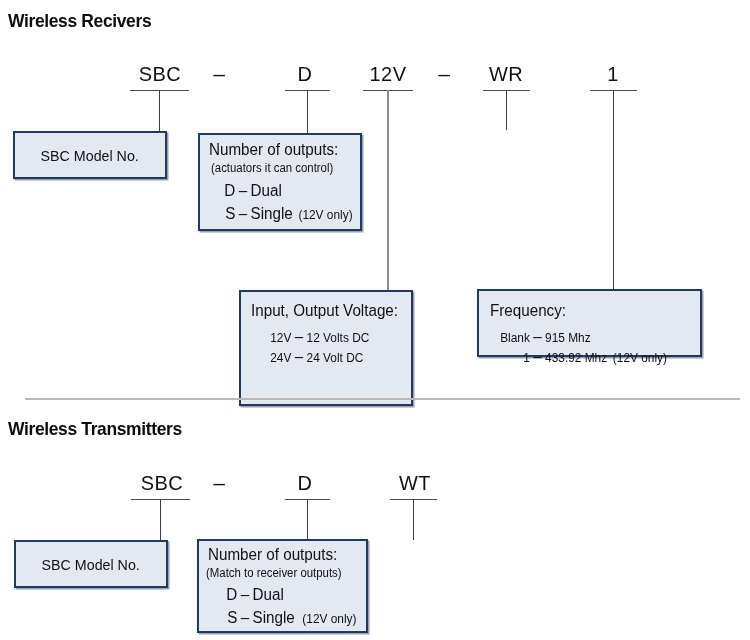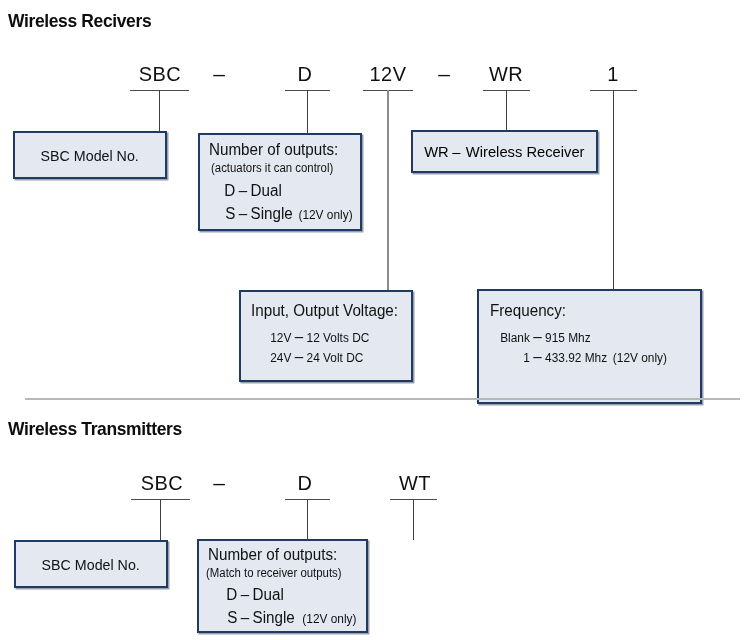--- a/index.html
+++ b/index.html
@@ -178,35 +178,32 @@
     <div class="b-title" style="left:9px; top:6px;">Number of outputs:</div>
     <div class="b-sub" style="left:11px; top:26px;">(actuators it can control)</div>
     <div class="b-row" style="left:22px; top:47px;">
       <span class="b-key" style="width:14px;">D</span><span class="b-dash">–</span><span>Dual</span>
     </div>
     <div class="b-row" style="left:22px; top:70px;">
       <span class="b-key" style="width:14px;">S</span><span class="b-dash">–</span><span>Single</span><span class="small" style="padding-left:6px;">(12V only)</span>
     </div>
   </div>
 
-  <div class="box box-center" style="left:411px; top:124px; width:187px; height:43px;">
-    <span class="wr-label"><span>WR</span><span class="b-dash">–</span><span style="padding-left:2px;">Wireless Receiver</span></span>
-  </div>
-
-  <div class="box" style="left:239px; top:284px; width:174px; height:92px;">
+
+  <div class="box" style="left:239px; top:284px; width:174px; height:116px;">
     <div class="b-title" style="left:10px; top:10px;">Input, Output Voltage:</div>
     <div class="b-row" style="left:20px; top:36px;">
       <span class="b-key small" style="width:32px;">12V</span><span class="b-dash">–</span><span class="small">12 Volts DC</span>
     </div>
     <div class="b-row" style="left:20px; top:56px;">
       <span class="b-key small" style="width:32px;">24V</span><span class="b-dash">–</span><span class="small">24 Volt DC</span>
     </div>
   </div>
 
-  <div class="box" style="left:477px; top:283px; width:225px; height:115px;">
+  <div class="box" style="left:477px; top:283px; width:225px; height:68px;">
     <div class="b-title" style="left:11px; top:11px;">Frequency:</div>
     <div class="b-row" style="left:11px; top:37px;">
       <span class="b-key small" style="width:42px;">Blank</span><span class="b-dash">–</span><span class="small">915 Mhz</span>
     </div>
     <div class="b-row" style="left:11px; top:57px;">
       <span class="b-key small" style="width:42px;">1</span><span class="b-dash">–</span><span class="small">433.92 Mhz</span><span class="small" style="padding-left:6px;">(12V only)</span>
     </div>
   </div>
 
   <div class="divider" style="left:25px; top:392px; width:715px;"></div>

